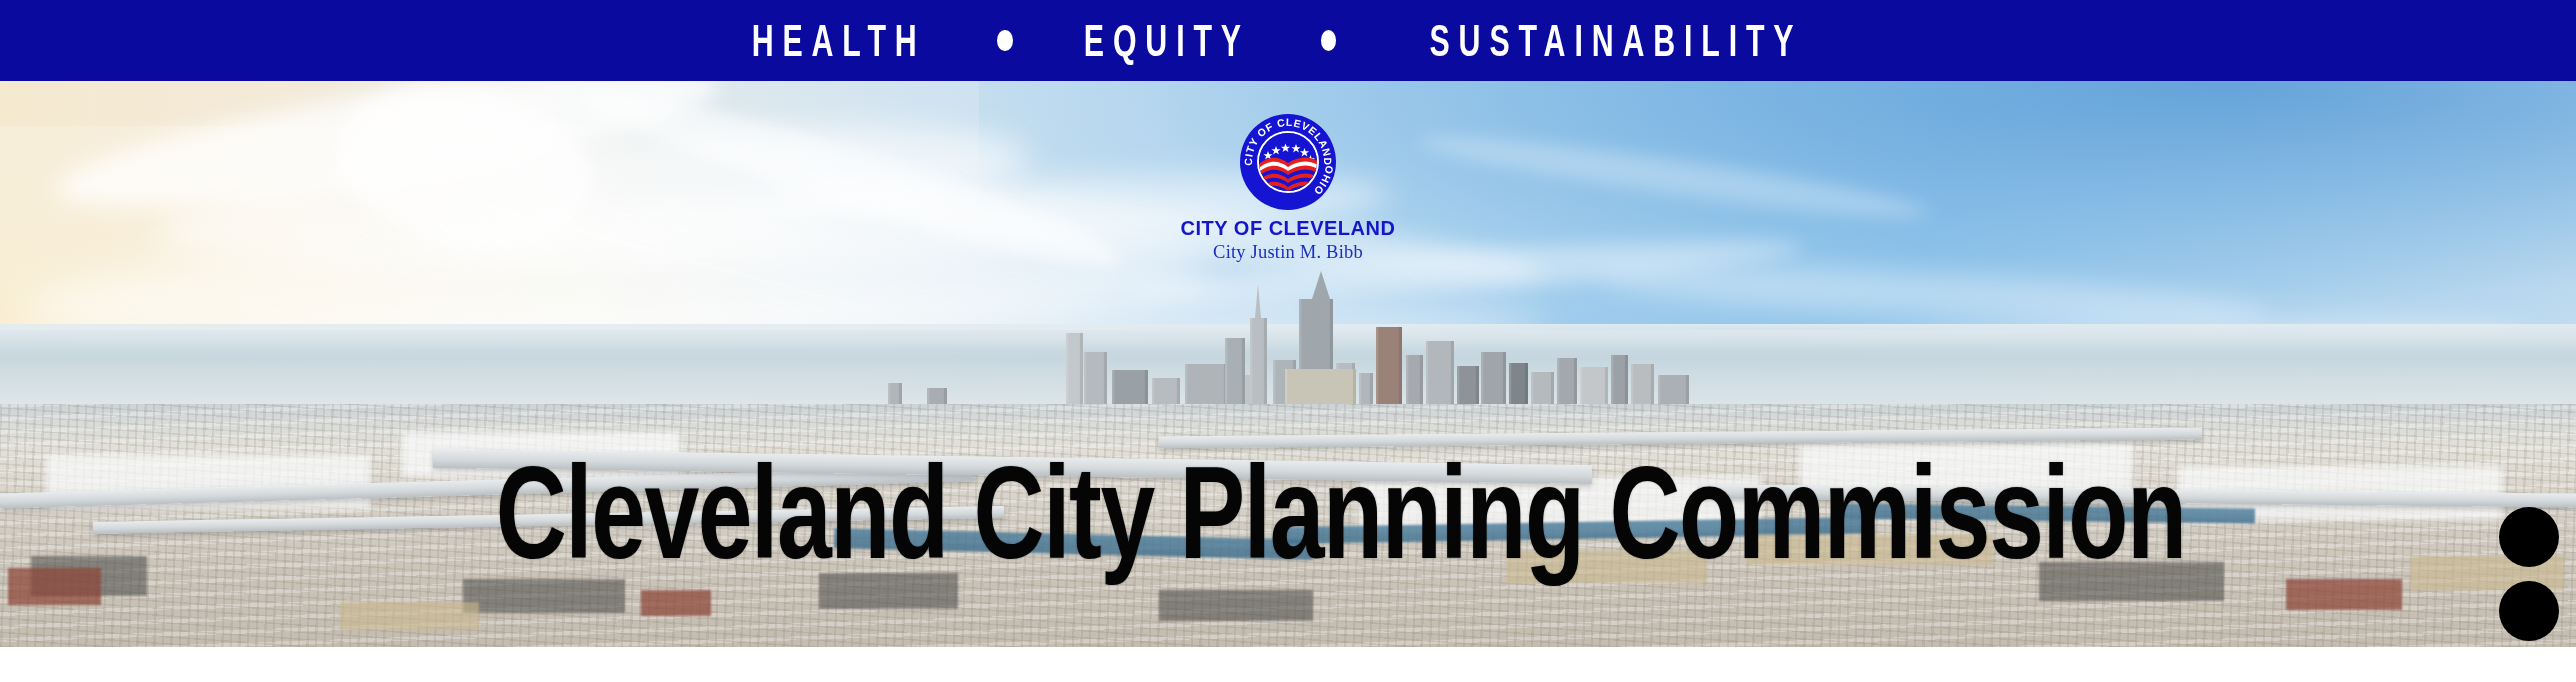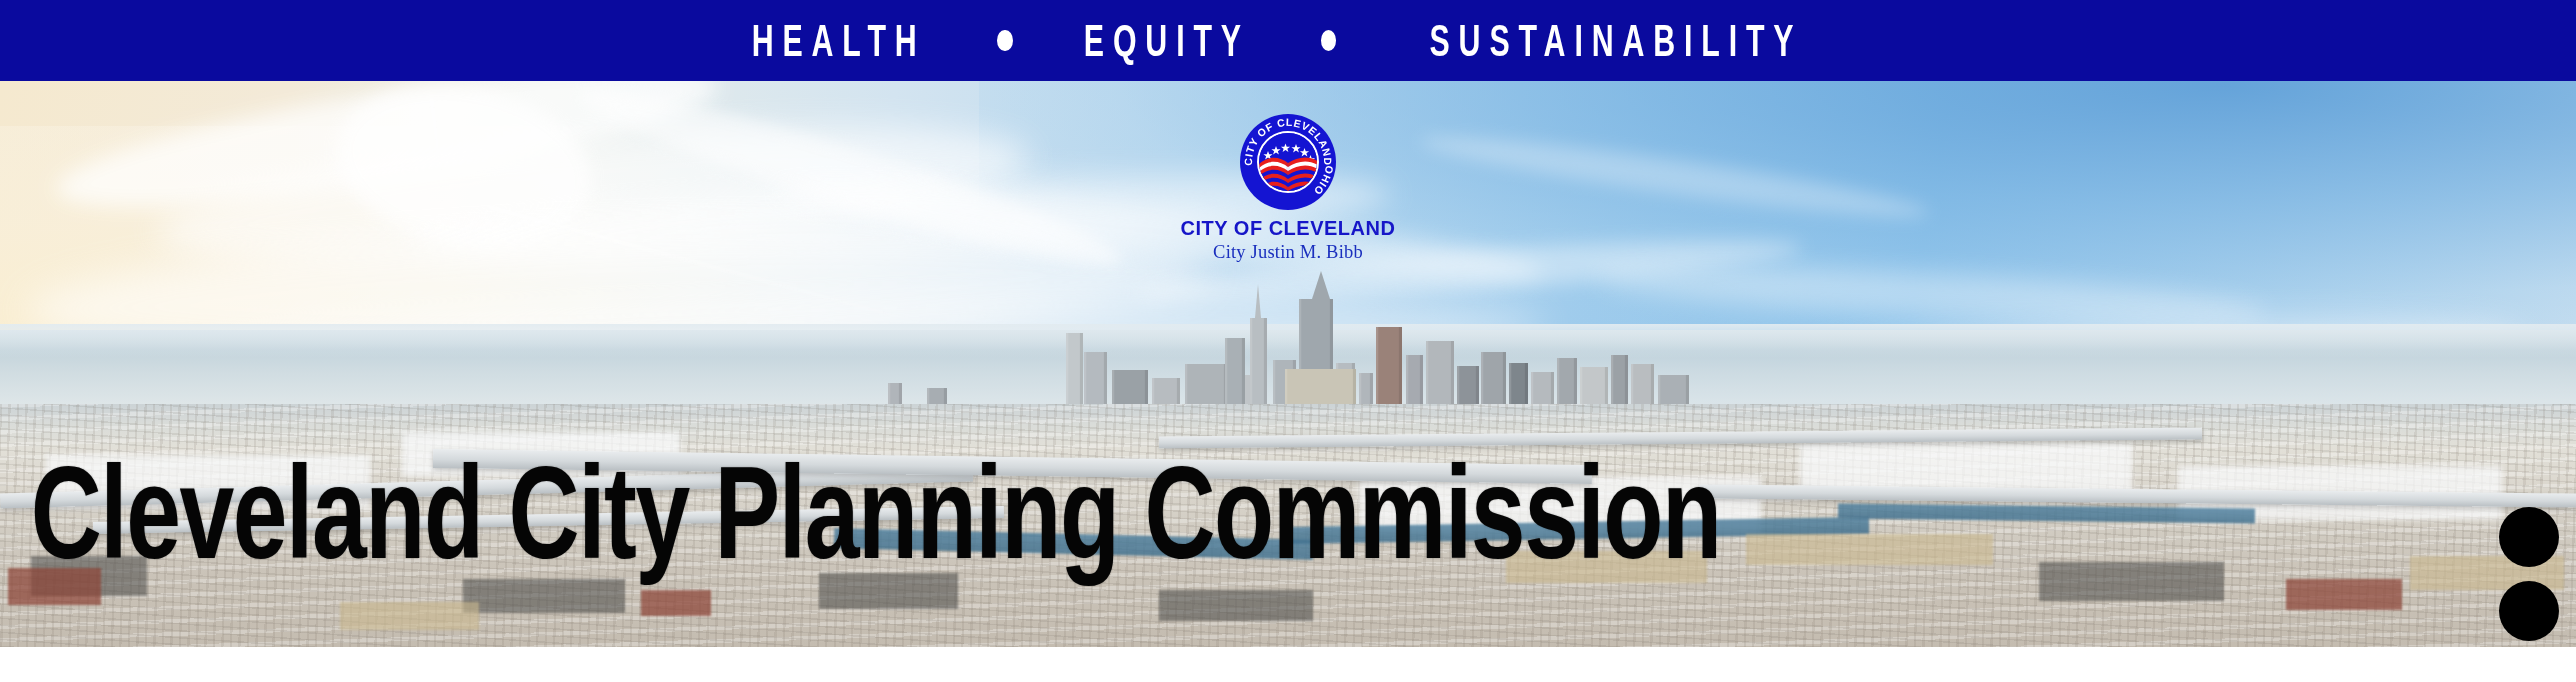--- a/index.html
+++ b/index.html
@@ -258,21 +258,21 @@
     line-height: 1.1;
     white-space: nowrap;
   }
 
   
   .hero-title {
     position: absolute;
     left: 0;
     top: 380px;
     width: 2216px;
-    text-align: left;
+    text-align: right;
     z-index: 25;
     pointer-events: none;
   }
   .hero-title span {
     display: inline-block;
     color: #050505;
     font-family: "Liberation Sans", sans-serif;
     font-weight: 700;
     font-size: 102px;
     line-height: 1;

